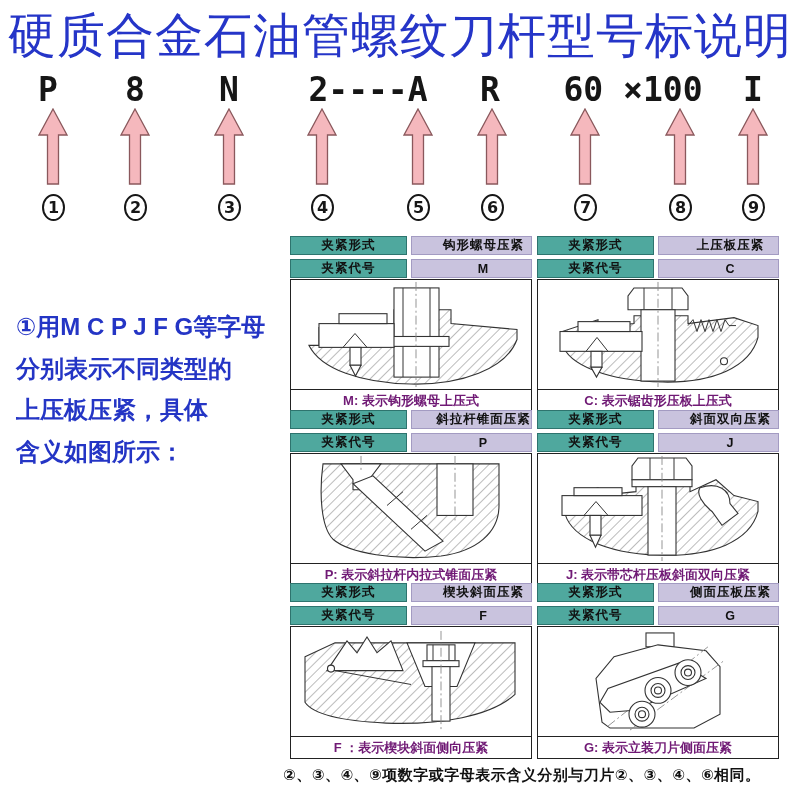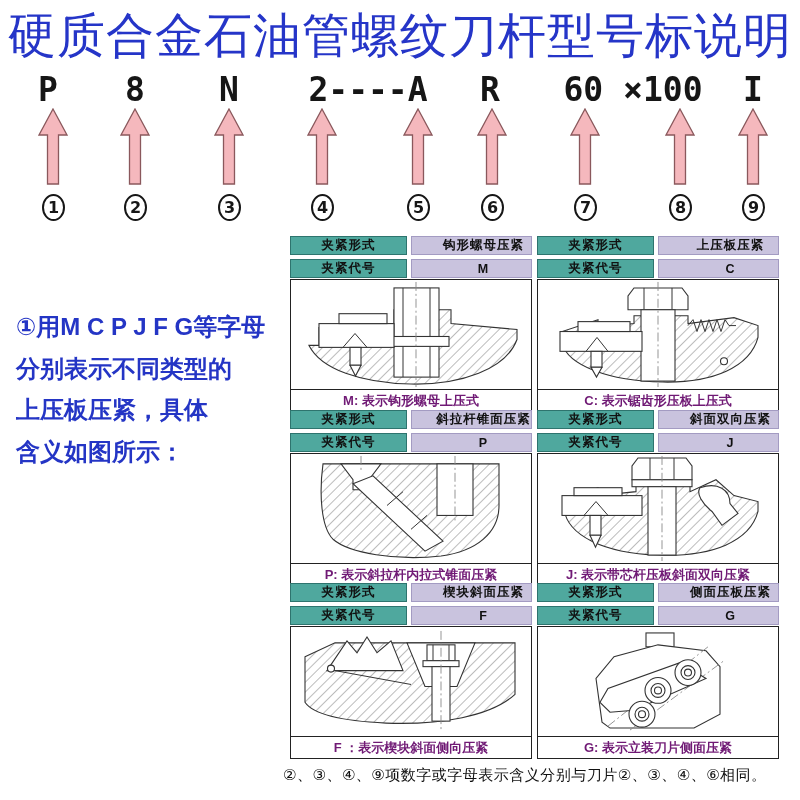--- a/index.html
+++ b/index.html
@@ -21,21 +21,21 @@
   .panel-table{display:grid;grid-template-columns:117px 1fr;gap:4px;background:#fff;}
   .cell{height:17px;display:flex;align-items:center;justify-content:center;
         font-size:12.5px;font-weight:bold;color:#111;letter-spacing:1px;}
   .cell.teal{background:#4fa89e;border:1px solid #2e746e;}
   .cell.lav{background:#c9c3de;border:1px solid #a39bc2;padding-left:24px;}
   .panel-body{position:relative;height:109px;border:1px solid #222;background:#fff;margin-top:1px;}
   .panel-body svg{position:absolute;left:0;top:0;width:100%;height:100%;}
   .panel-caption{height:21px;border:1px solid #222;border-top:1px solid #222;margin-top:-1px;
                  display:flex;align-items:center;justify-content:center;
                  font-size:13px;font-weight:bold;color:#701a75;white-space:nowrap;}
-  .footnote{position:absolute;left:283px;top:766px;font-size:15px;font-weight:normal;color:#111;
+  .footnote{position:absolute;left:283px;top:766px;font-size:15px;font-weight:bold;color:#111;
             white-space:nowrap;letter-spacing:0.5px;}
   .tech{stroke:#333;stroke-width:1.1;fill:#fff;}
   .tech-h{stroke:#333;stroke-width:1.1;}
   .tln{stroke:#333;stroke-width:1;fill:none;}
   .cln{stroke:#888;stroke-width:0.9;fill:none;stroke-dasharray:9 3 2 3;}
 </style>
 </head>
 <body>
 
 <div class="page">

